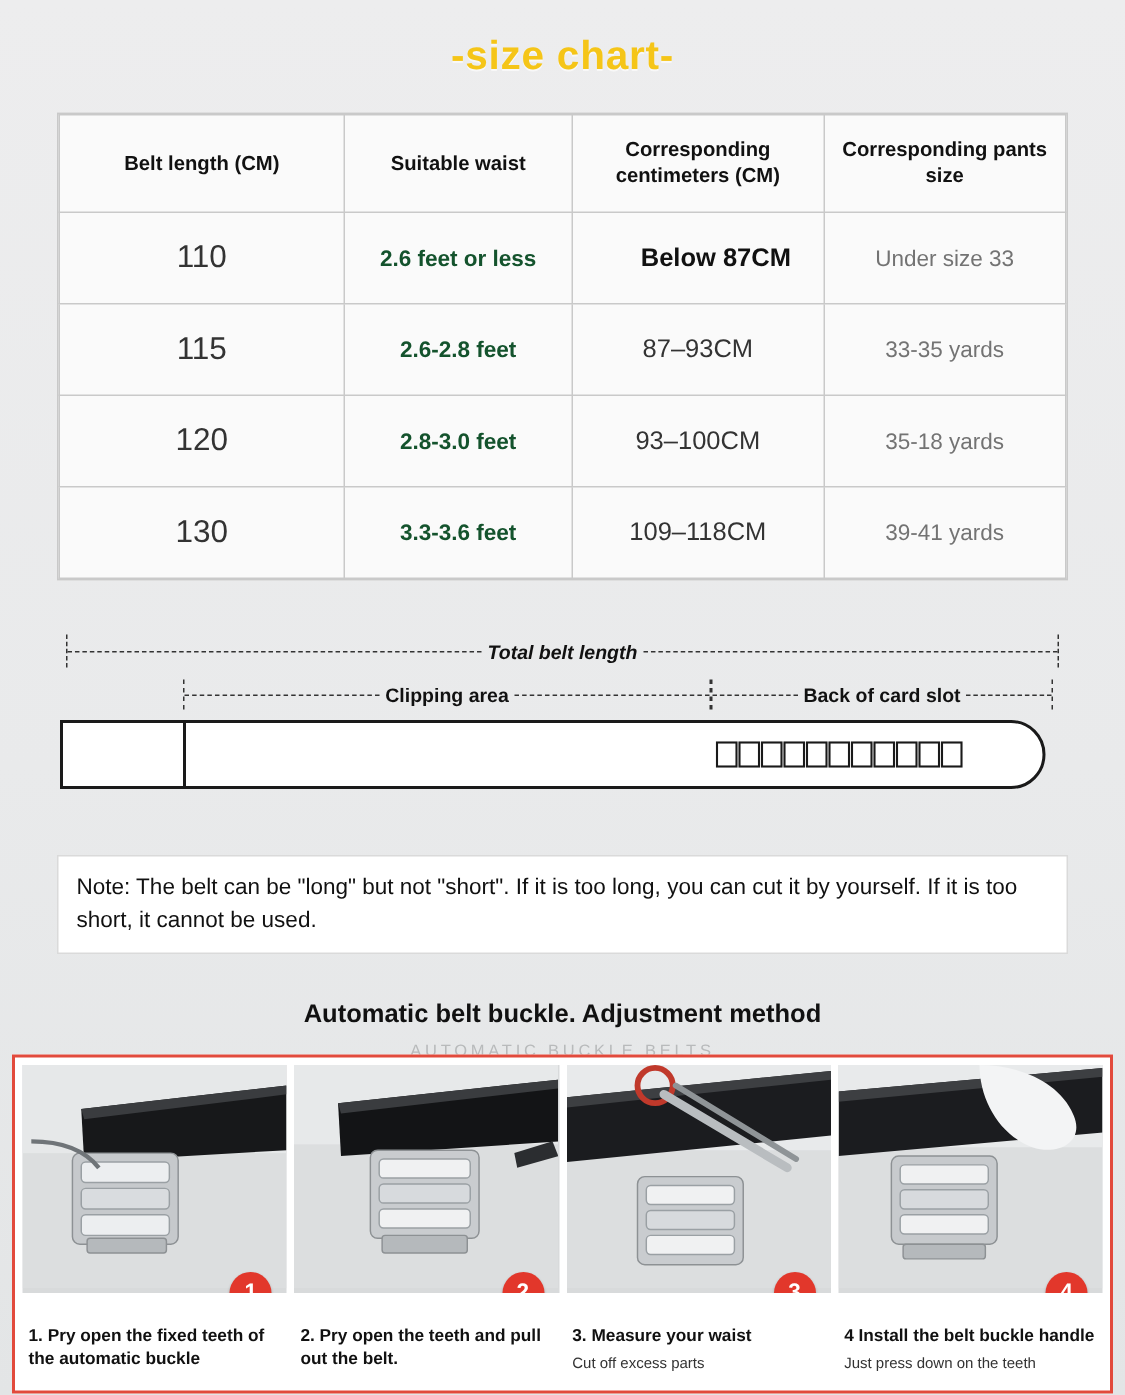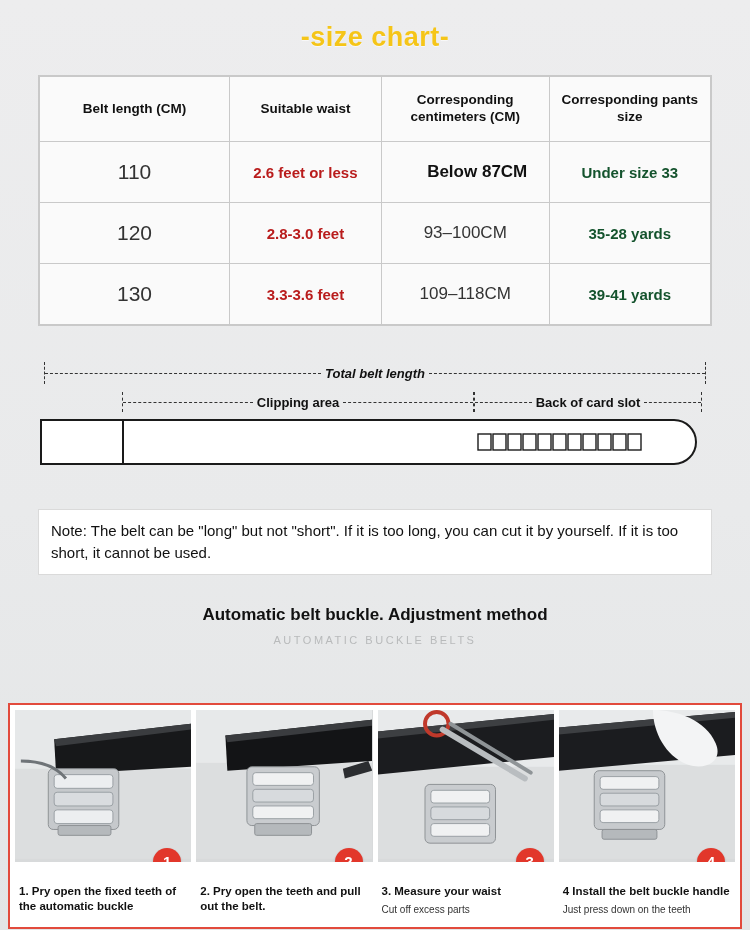--- a/index.html
+++ b/index.html
@@ -59,24 +59,24 @@
   }
   table.size td {
     height: 48px;
   }
   .c0 { width: 28.5%; }
   .c1 { width: 22.5%; }
   .c2 { width: 25%; }
   .c3 { width: 24%; }
 
   .cell-len   { font-size: 21px; font-weight: normal; color: #333; }
-  .cell-waist { font-size: 15px; font-weight: bold; color: #b91c1c; }
+  .cell-waist { font-size: 15px; font-weight: bold; color: #14532d; }
   .cell-cm    { font-size: 17px; font-weight: normal; color: #333; }
   .cell-cm.b  { font-size: 17px; font-weight: bold; color: #111; padding-left: 28px; }
-  .cell-pants { font-size: 15px; font-weight: bold; color: #14532d; }
+  .cell-pants { font-size: 15px; font-weight: normal; color: #737373; }
 
   
   .diagram {
     position: relative;
     margin: 28px 38px 0 38px;
     height: 145px;
   }
   .dim {
     position: absolute;
     display: flex;
@@ -204,24 +204,30 @@
         </tr>
       </thead>
       <tbody>
         <tr>
           <td class="cell-len">110</td>
           <td class="cell-waist">2.6 feet or less</td>
           <td class="cell-cm b">Below 87CM</td>
           <td class="cell-pants">Under size 33</td>
         </tr>
         <tr>
+          <td class="cell-len">115</td>
+          <td class="cell-waist">2.6-2.8 feet</td>
+          <td class="cell-cm">87–93CM</td>
+          <td class="cell-pants">33-35 yards</td>
+        </tr>
+        <tr>
           <td class="cell-len">120</td>
           <td class="cell-waist">2.8-3.0 feet</td>
           <td class="cell-cm">93–100CM</td>
-          <td class="cell-pants">35-28 yards</td>
+          <td class="cell-pants">35-18 yards</td>
         </tr>
         <tr>
           <td class="cell-len">130</td>
           <td class="cell-waist">3.3-3.6 feet</td>
           <td class="cell-cm">109–118CM</td>
           <td class="cell-pants">39-41 yards</td>
         </tr>
       </tbody>
     </table>
   </div>

